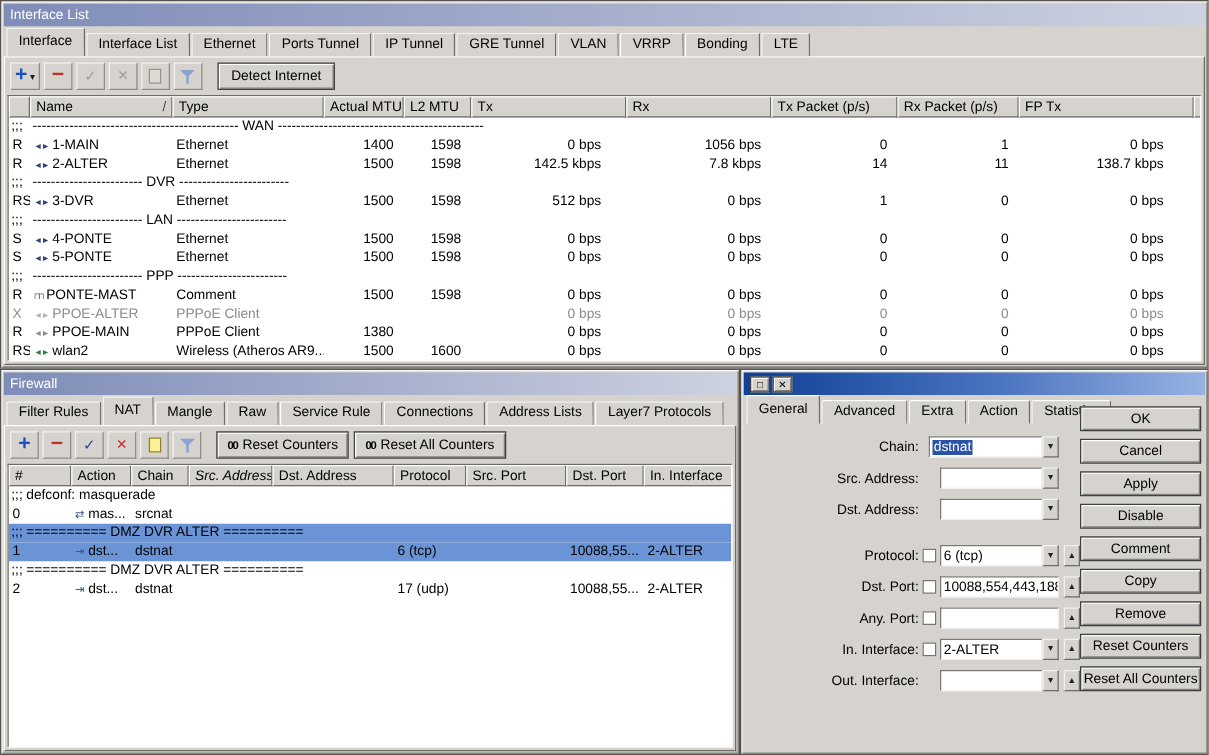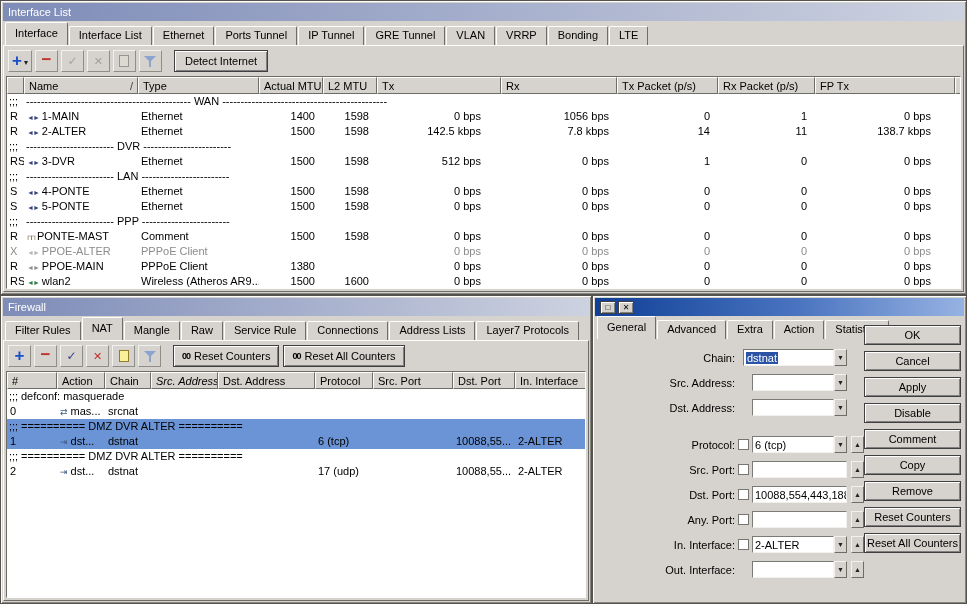--- a/index.html
+++ b/index.html
@@ -485,28 +485,20 @@
           <div class="field-row gap">
             <span class="f-label">Protocol:</span>
             <span class="f-check"></span>
             <span class="f-input w-std">
               <span class="f-value">6 (tcp)</span>
             </span>
             <span class="f-drop"></span>
             <span class="f-up"></span>
           </div>
           <div class="field-row">
-            <span class="f-label">Src. Port:</span>
-            <span class="f-check"></span>
-            <span class="f-input w-wide">
-              <span class="f-value"></span>
-            </span>
-            <span class="f-up"></span>
-          </div>
-          <div class="field-row">
             <span class="f-label">Dst. Port:</span>
             <span class="f-check"></span>
             <span class="f-input w-wide">
               <span class="f-value">10088,554,443,18888,1</span>
             </span>
             <span class="f-up"></span>
           </div>
           <div class="field-row">
             <span class="f-label">Any. Port:</span>
             <span class="f-check"></span>

